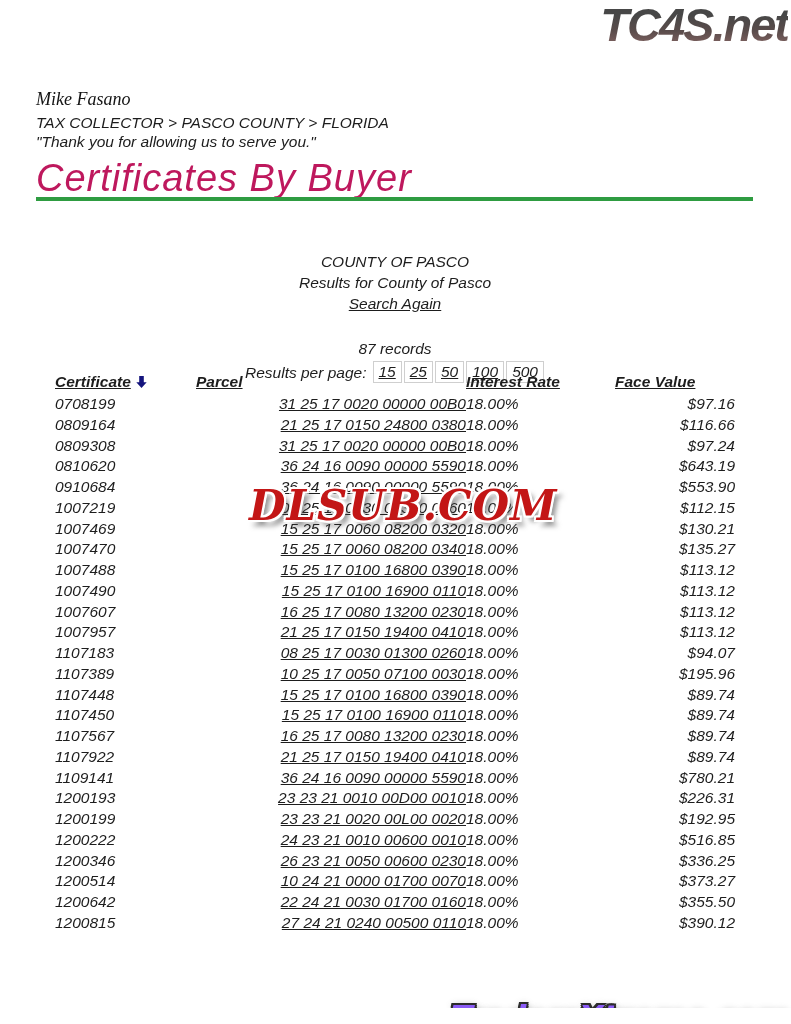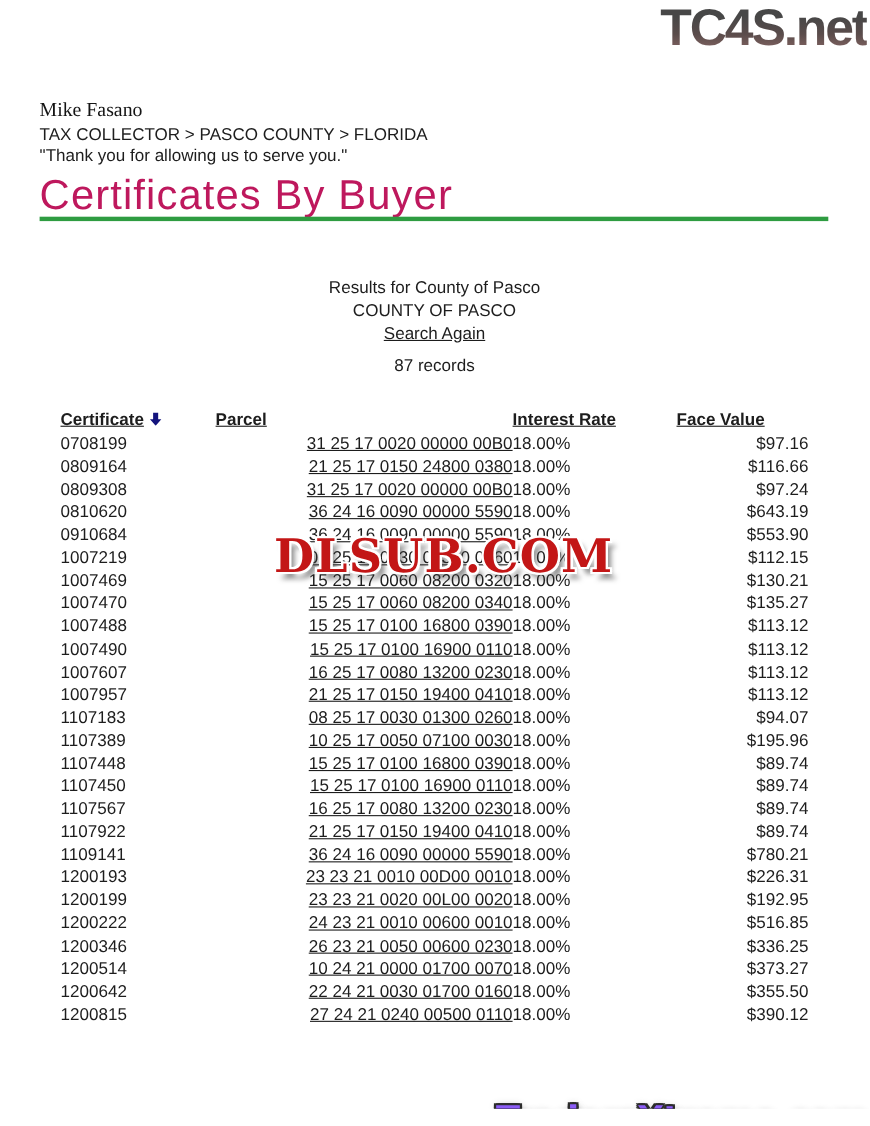--- a/index.html
+++ b/index.html
@@ -1,18 +1,18 @@
 <!DOCTYPE html>
 <html><head>
 <meta charset="utf-8">
 <style>
   * { margin:0; padding:0; box-sizing:border-box; }
   html,body { background:#ffffff; }
   body { font-family:"Liberation Sans", sans-serif; color:#1d1d1d; }
-  .page { position:relative; width:791px; height:1008px; background:#fff; overflow:hidden; }
+  .page { position:relative; width:791px; height:1008px; background:#fff; overflow:hidden;font-style:italic; }
 
   
   .logo {
     position:absolute; top:0px; right:3px;
     font-family:"Liberation Sans", sans-serif;
     font-size:47px; font-weight:700; letter-spacing:-2px; line-height:50px;
     color:#4a4a4a;
     background:linear-gradient(180deg, #474747 30%, #5a4c4b 62%, #8d6a68 100%);
     -webkit-background-clip:text; background-clip:text;
     -webkit-text-fill-color:transparent;
@@ -22,21 +22,21 @@
   .header { position:absolute; left:36px; top:87px; width:717px; }
   .buyer-name { font-family:"Liberation Serif", serif; font-size:18px; line-height:25px; color:#141414; }
   .breadcrumb { font-size:15.5px; line-height:19px; margin-top:1px; color:#1d1d1d; }
   .tagline { font-size:15.5px; line-height:19px; color:#1d1d1d; }
   .page-title { font-size:38px; font-weight:200; letter-spacing:1px; line-height:44px; margin-top:5px; color:#be185d; }
   .green-rule { position:absolute; left:36px; top:197px; width:717px; height:4px; background:#2e9c41; }
 
   
   .results { position:absolute; left:55px; top:251px; width:680px; text-align:center; font-size:15.5px; line-height:21px; }
   .search-again { color:#1d1d1d; text-decoration:underline; cursor:pointer; display:inline-block; }
-  .records { margin-top:8px; }
+  .records { margin-top:24px; }
   .per-page { margin-top:2px; display:flex; justify-content:center; align-items:center; gap:2px; }
   .pp-label { margin-right:3px; }
   .pp-box { display:inline-block; border:1px solid #cfcfcf; padding:0px 5px; line-height:20px; margin:0 1px; color:#1d1d1d; }
   .pp-link { text-decoration:underline; cursor:pointer; }
 
   
   table.cert-table { position:absolute; left:55px; top:370px; width:680px; border-collapse:collapse; }
   .cert-table th, .cert-table td { padding:0; font-size:15.5px; vertical-align:middle; white-space:nowrap; }
   .cert-table th { text-align:left; font-weight:700; height:24px; }
   .th-link { text-decoration:underline; cursor:pointer;text-align:right; }
@@ -81,24 +81,30 @@
 
   <div class="header">
     <div class="buyer-name">Mike Fasano</div>
     <div class="breadcrumb">TAX COLLECTOR &gt; PASCO COUNTY &gt; FLORIDA</div>
     <div class="tagline">"Thank you for allowing us to serve you."</div>
     <div class="page-title">Certificates By Buyer</div>
   </div>
   <div class="green-rule"></div>
 
   <div class="results">
+    <div>COUNTY OF PASCO</div>
     <div>Results for County of Pasco</div>
-    <div>COUNTY OF PASCO</div>
     <div><span class="search-again">Search Again</span></div>
     <div class="records">87 records</div>
+    <div class="per-page">
+      <span class="pp-label">Results per page:</span>
+      <span class="pp-boxes">
+        
+      <span class="pp-box pp-link">15</span><span class="pp-box pp-link">25</span><span class="pp-box pp-link">50</span><span class="pp-box pp-link">100</span><span class="pp-box">500</span></span>
+    </div>
   </div>
 
   <table class="cert-table">
     <colgroup>
       <col style="width:141px">
         <col style="width:270px">
         <col style="width:149px">
         <col style="width:120px">
     </colgroup>
     <thead>

